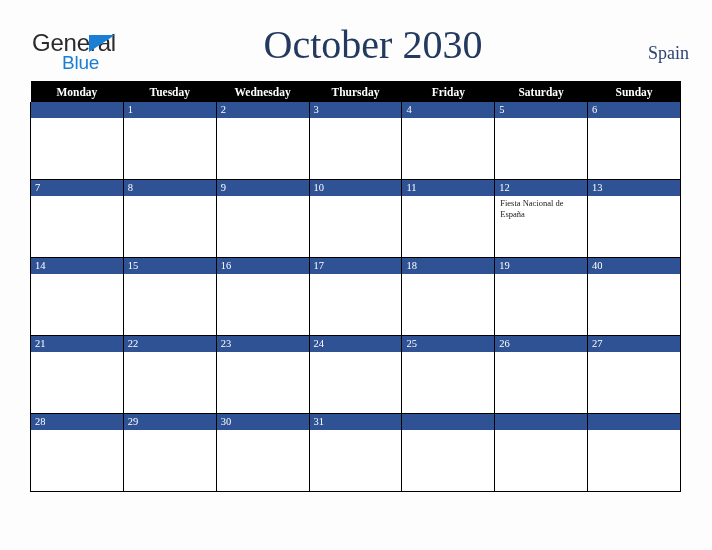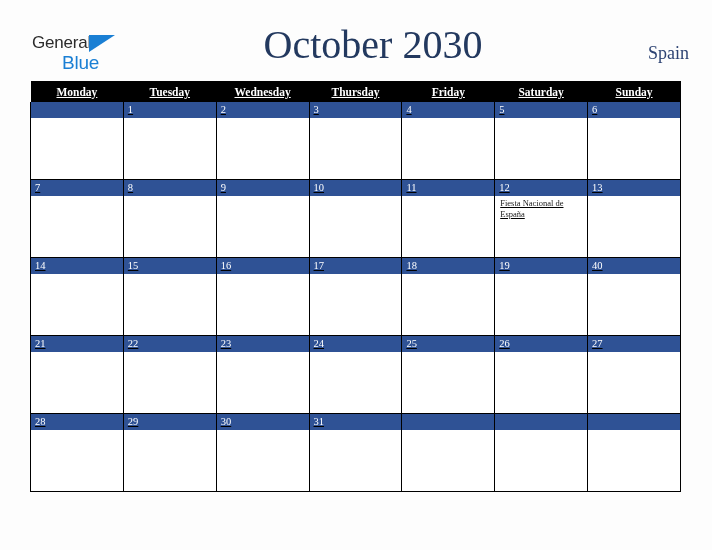--- a/index.html
+++ b/index.html
@@ -30,21 +30,21 @@
     left: 32px;
     top: 32px;
     width: 105px;
     height: 42px;
   }
   #logo-general {
     position: absolute;
     left: 0;
     top: 0;
     font-family: "Liberation Sans", sans-serif;
-    font-size: 17px;
+    font-size: 24px;
     font-weight: 400;
     color: #2b2b2b;
     letter-spacing: -0.2px;
     line-height: 21px;
   }
   #logo-triangle {
     position: absolute;
     left: 57px;
     top: 3px;
     width: 0;
@@ -96,21 +96,20 @@
     left: 30px;
     top: 81px;
     width: 651px;
     border-collapse: collapse;
     table-layout: fixed;
   }
   #calendar th,
   #calendar td {
     padding: 0;
     margin: 0;
-    text-decoration: underline;
   }
 
   
   #weekday-row th {
     background: #000000;
     color: #ffffff;
     font-family: "Liberation Serif", serif;
     font-size: 11.5px;
     font-weight: bold;
     height: 21px;

